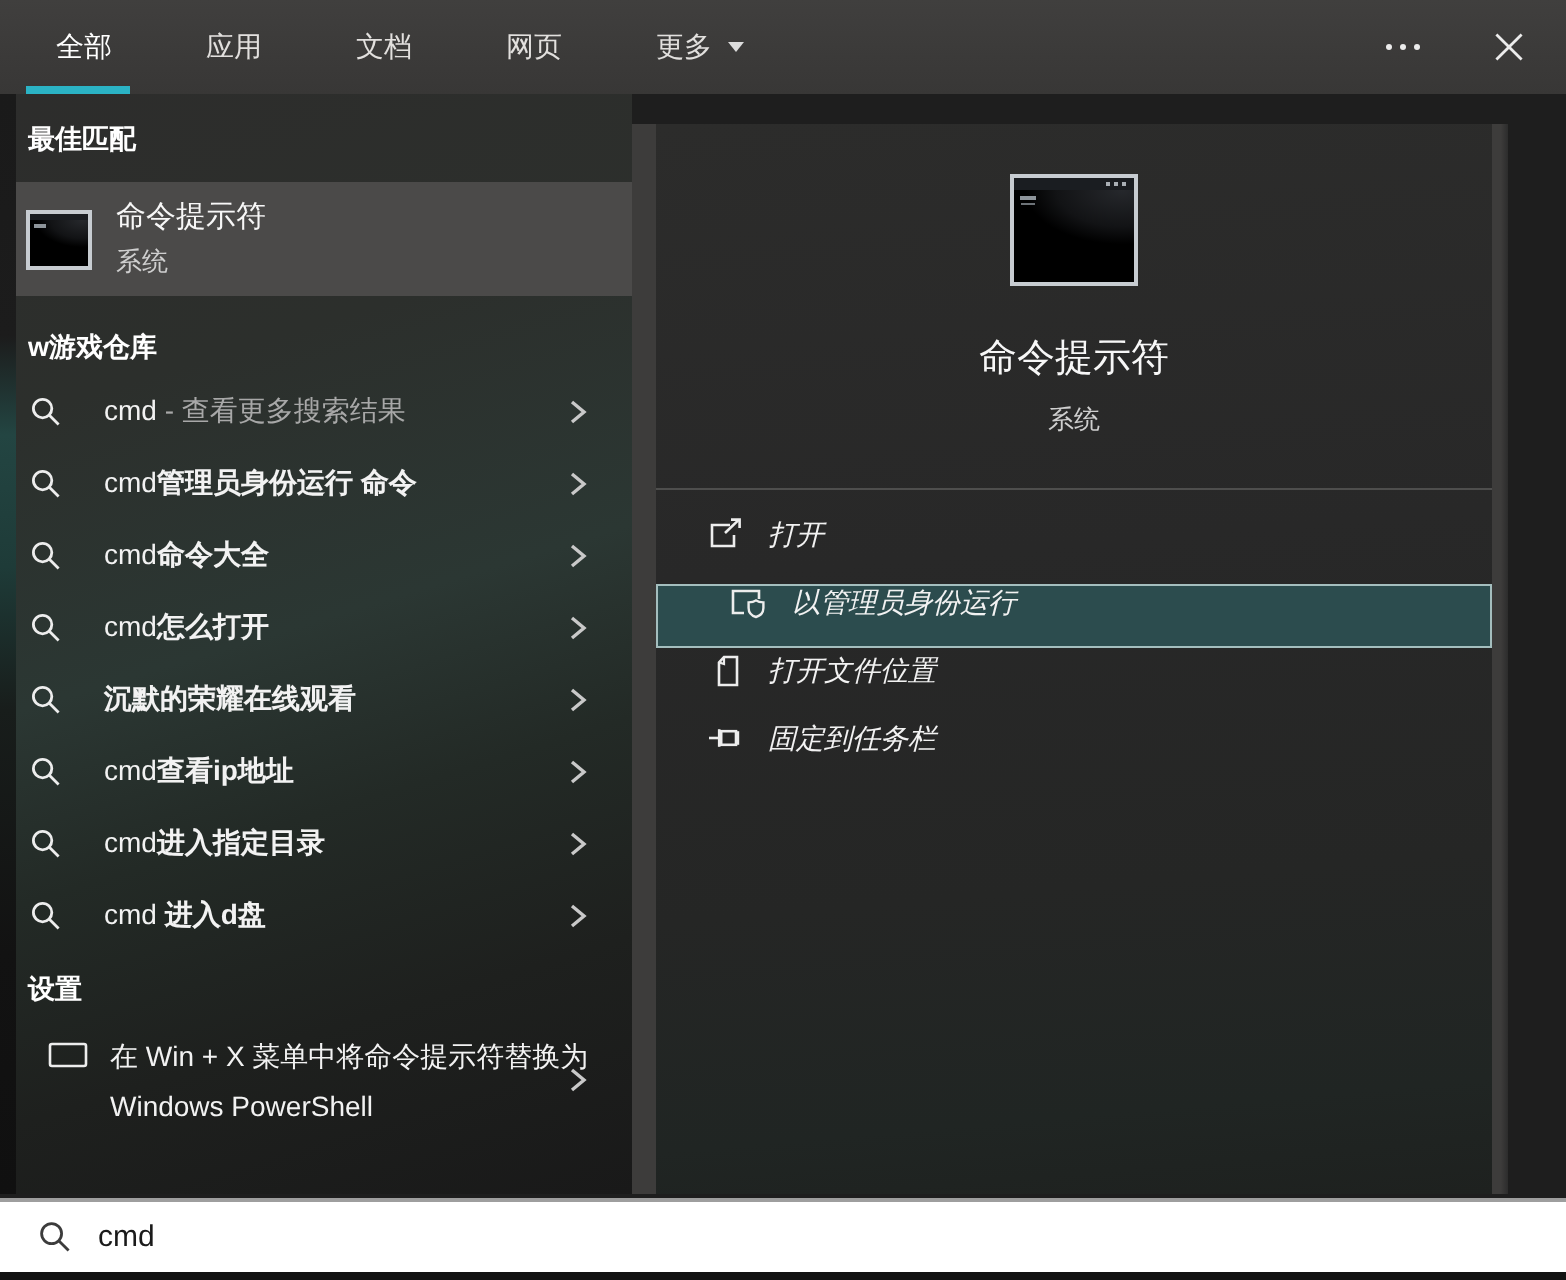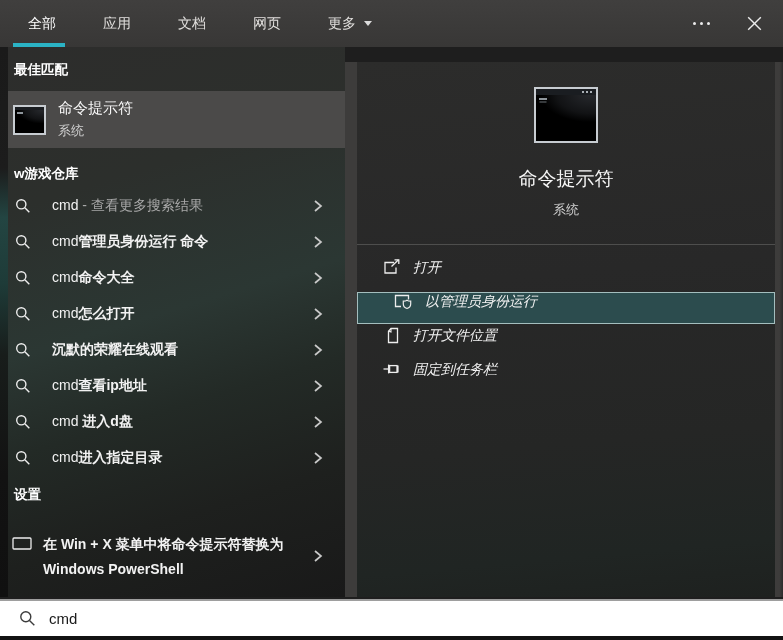--- a/index.html
+++ b/index.html
@@ -25,21 +25,21 @@
   .topbar-controls { position:absolute; right:18px; top:0; height:47px;
     display:flex; align-items:center; gap:30px; }
   .ellipsis { display:flex; gap:4px; align-items:center; padding:4px; }
   .ellipsis i { width:3px; height:3px; border-radius:50%; background:#ececec; }
   .closebtn { display:flex; align-items:center; padding:3px; }
 
   
   .main { position:absolute; top:47px; left:0; width:783px; height:550px; display:flex; }
   .left-strip { width:8px; height:100%;
     background:linear-gradient(180deg,#1a1a1a 0%,#1c1c1c 22%,#234542 31%,#1e3b38 43%,#181d1b 56%,#121212 78%,#101010 100%); }
-  .left-panel { width:337px; height:100%;
+  .left-panel { width:308px; height:100%;
     background:linear-gradient(163deg,#2d2d2c 0%,#2c2f2c 25%,#2b3733 48%,#232a26 63%,#1e201e 80%,#191919 100%); }
   .gap-strip { width:12px; height:100%; background:#1e1e1e; }
   .gap-strip .inner, .right-strip .inner { margin-top:15px; height:calc(100% - 15px); background:var(--panel-gap,#3d3c3b); }
   .right-panel { width:418px; height:100%; padding-top:15px; }
   .right-panel-bg { height:100%;
     background:linear-gradient(175deg,#2c2c2b 0%,#282828 40%,#252625 70%,#202523 90%,#1e211f 100%);
     display:flex; flex-direction:column; align-items:center; }
   .right-strip { width:8px; height:100%; background:#1e1e1e; }
   .right-strip .inner { background:linear-gradient(90deg,#3d3c3b 0%,#3d3c3b 55%,#2c2c2c 100%); }
 
@@ -51,22 +51,22 @@
   .best-text { margin-left:12px; }
   .best-title { font-size:15px; color:#f7f7f7; }
   .best-sub { font-size:13px; color:#cfcfcf; margin-top:4px; }
   .h-web { margin-top:17px; margin-bottom:5px; }
   .ws-item { height:36px; display:flex; align-items:center; padding-left:7px; position:relative; cursor:default; }
   .ws-item .mag { display:flex; width:16px; }
   .ws-item .txt { margin-left:21px; font-size:14px; color:#f2f2f2; white-space:pre; }
   .ws-item .txt b { font-weight:bold; }
   .ws-item .txt .dim { color:#a8a8a8; }
   .chev { position:absolute; right:22px; top:50%; transform:translateY(-50%); display:flex; }
-  .h-set { margin-top:10px; margin-bottom:24px; }
-  .set-item { position:relative; display:flex; padding-left:4px; padding-top:4px; min-height:56px; cursor:default;font-weight:bold; }
+  .h-set { margin-top:10px; margin-bottom:8px; }
+  .set-item { position:relative; display:flex; padding-left:16px; padding-top:4px; min-height:56px; cursor:default; }
   .set-item .ico { margin-top:4px; display:flex; width:20px; }
   .set-item .txt { margin-left:11px; width:252px; font-size:14px; line-height:25px; color:#f2f2f2; }
 
   
   .cmd-icon { position:relative; background:#000; border:2px solid #c7ccd1; }
   .cmd-icon .titlebar { position:absolute; top:0; left:0; right:0; background:#1a1d21; }
   .cmd-icon .dots { position:absolute; width:2px; height:2px; background:#a9afb5;
     box-shadow:-4px 0 #a9afb5, -8px 0 #a9afb5; }
   .cmd-icon .client { position:absolute; left:0; right:0; bottom:0;
     background:radial-gradient(ellipse 130% 95% at 90% 0%, #26282c 0%, #121315 42%, #000 62%); }
@@ -243,35 +243,35 @@
             </svg>
           </span>
       </div>
       <div class="ws-item">
         <span class="mag">
             <svg width="16" height="16" viewBox="0 0 16 16">
               <circle cx="6.3" cy="6.3" r="4.6" fill="none" stroke="#ededed" stroke-width="1.4"></circle>
               <line x1="9.8" y1="9.8" x2="14.3" y2="14.3" stroke="#ededed" stroke-width="1.4"></line>
             </svg>
           </span>
+        <span class="txt"><span>cmd</span><b>进入指定目录</b><span class="dim"></span></span>
+        <span class="chev">
+            <svg width="10" height="14" viewBox="0 0 10 14">
+              <polyline points="2,2 8,7 2,12" fill="none" stroke="#c9c9c9" stroke-width="1.7"></polyline>
+            </svg>
+          </span>
+      </div>
+      <div class="ws-item">
+        <span class="mag">
+            <svg width="16" height="16" viewBox="0 0 16 16">
+              <circle cx="6.3" cy="6.3" r="4.6" fill="none" stroke="#ededed" stroke-width="1.4"></circle>
+              <line x1="9.8" y1="9.8" x2="14.3" y2="14.3" stroke="#ededed" stroke-width="1.4"></line>
+            </svg>
+          </span>
         <span class="txt"><span>cmd </span><b>进入d盘</b><span class="dim"></span></span>
-        <span class="chev">
-            <svg width="10" height="14" viewBox="0 0 10 14">
-              <polyline points="2,2 8,7 2,12" fill="none" stroke="#c9c9c9" stroke-width="1.7"></polyline>
-            </svg>
-          </span>
-      </div>
-      <div class="ws-item">
-        <span class="mag">
-            <svg width="16" height="16" viewBox="0 0 16 16">
-              <circle cx="6.3" cy="6.3" r="4.6" fill="none" stroke="#ededed" stroke-width="1.4"></circle>
-              <line x1="9.8" y1="9.8" x2="14.3" y2="14.3" stroke="#ededed" stroke-width="1.4"></line>
-            </svg>
-          </span>
-        <span class="txt"><span>cmd</span><b>进入指定目录</b><span class="dim"></span></span>
         <span class="chev">
             <svg width="10" height="14" viewBox="0 0 10 14">
               <polyline points="2,2 8,7 2,12" fill="none" stroke="#c9c9c9" stroke-width="1.7"></polyline>
             </svg>
           </span>
       </div>
 
       <div class="section-header h-set">设置</div>
 
       <div class="set-item">

